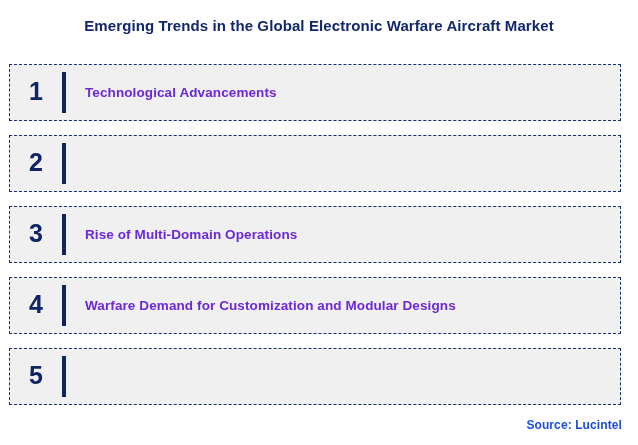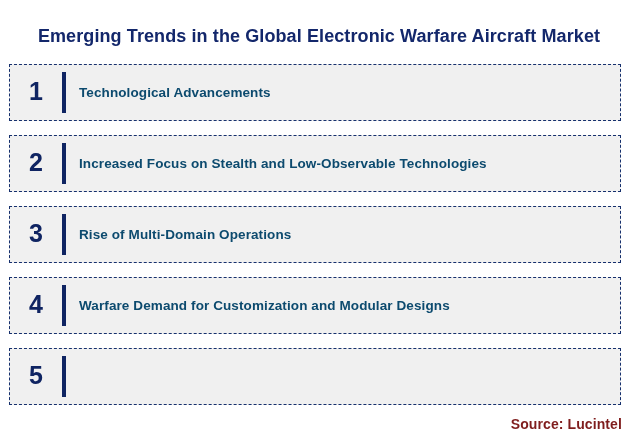--- a/index.html
+++ b/index.html
@@ -11,24 +11,24 @@
     height: 445px;
     background: #ffffff;
     font-family: "Liberation Sans", sans-serif;
     overflow: hidden;
     position: relative;
   }
 
   #page-title {
     text-align: center;
     color: #13276b;
-    font-size: 18px;
+    font-size: 15px;
     font-weight: bold;
     letter-spacing: 0.1px;
-    padding-top: 27px;
+    padding-top: 17px;
     line-height: 18px;
     white-space: nowrap;
   }
 
   #trend-list {
     position: absolute;
     left: 9px;
     top: 64px;
     width: 612px;
   }
@@ -57,36 +57,36 @@
 
   .trend-divider {
     flex: 0 0 4px;
     width: 4px;
     height: 41px;
     background: #0f2462;
   }
 
   .trend-label {
     flex: 1 1 auto;
-    padding-left: 13px;
-    color: #0c4a6e;
+    padding-left: 19px;
+    color: #6d28d9;
     font-size: 13.5px;
     font-weight: bold;
     line-height: 17px;
     letter-spacing: 0.1px;
     white-space: nowrap;
     overflow: hidden;
   }
 
   #source-note {
     position: absolute;
     right: 16px;
     bottom: 13px;
-    color: #7f1d1d;
-    font-size: 14px;
+    color: #1d4ed8;
+    font-size: 12px;
     font-weight: bold;
     letter-spacing: 0.1px;
     white-space: nowrap;
   }
 </style>
 </head>
 <body>
 
 <div id="page-title">Emerging Trends in the Global Electronic Warfare Aircraft Market</div>
 
@@ -94,21 +94,20 @@
 
   <div class="trend-row">
     <div class="trend-number">1</div>
     <div class="trend-divider"></div>
     <div class="trend-label">Technological Advancements</div>
   </div>
 
   <div class="trend-row">
     <div class="trend-number">2</div>
     <div class="trend-divider"></div>
-    <div class="trend-label">Increased Focus on Stealth and Low-Observable Technologies</div>
   </div>
 
   <div class="trend-row">
     <div class="trend-number">3</div>
     <div class="trend-divider"></div>
     <div class="trend-label">Rise of Multi-Domain Operations</div>
   </div>
 
   <div class="trend-row">
     <div class="trend-number">4</div>

